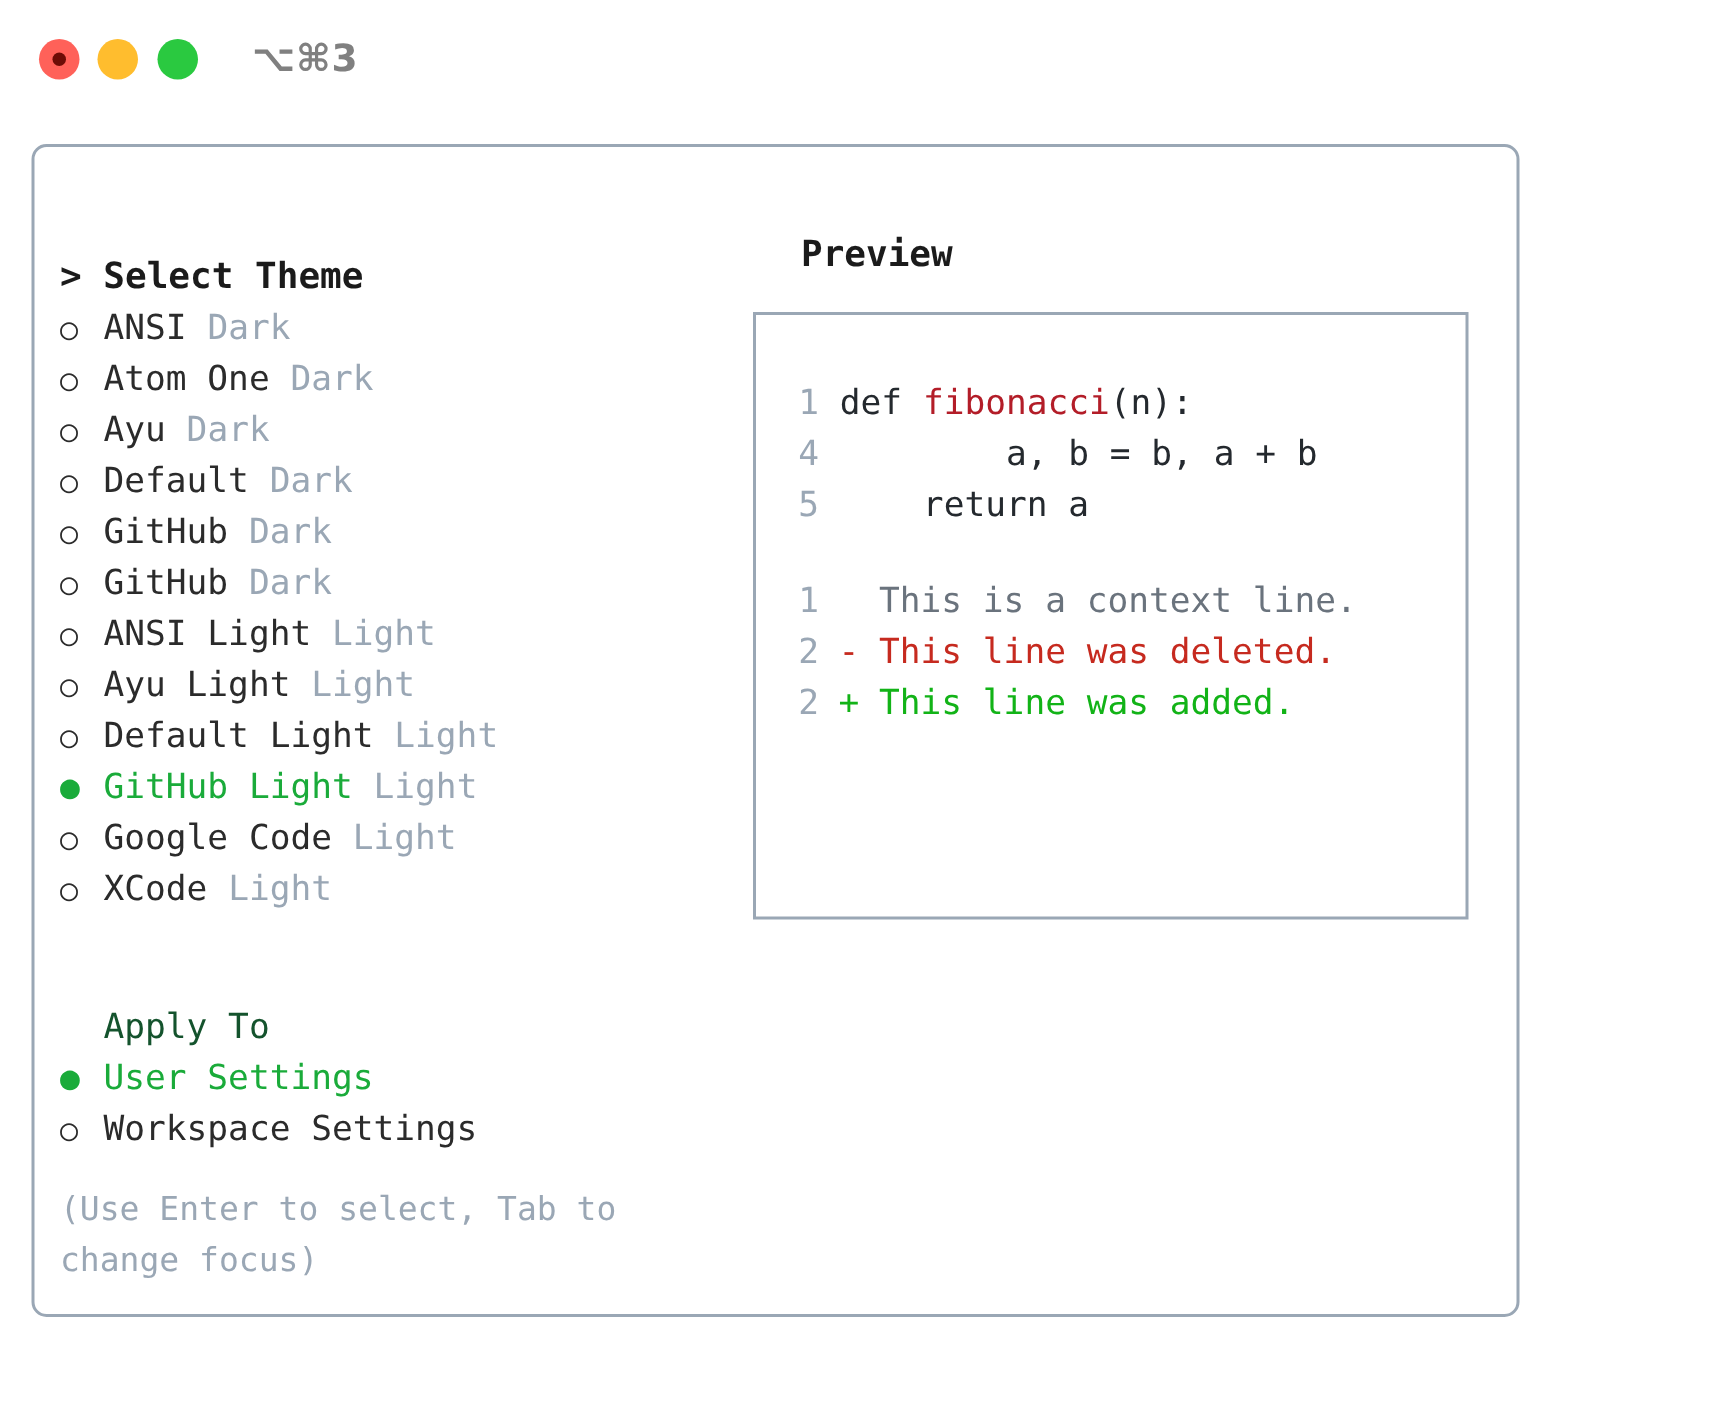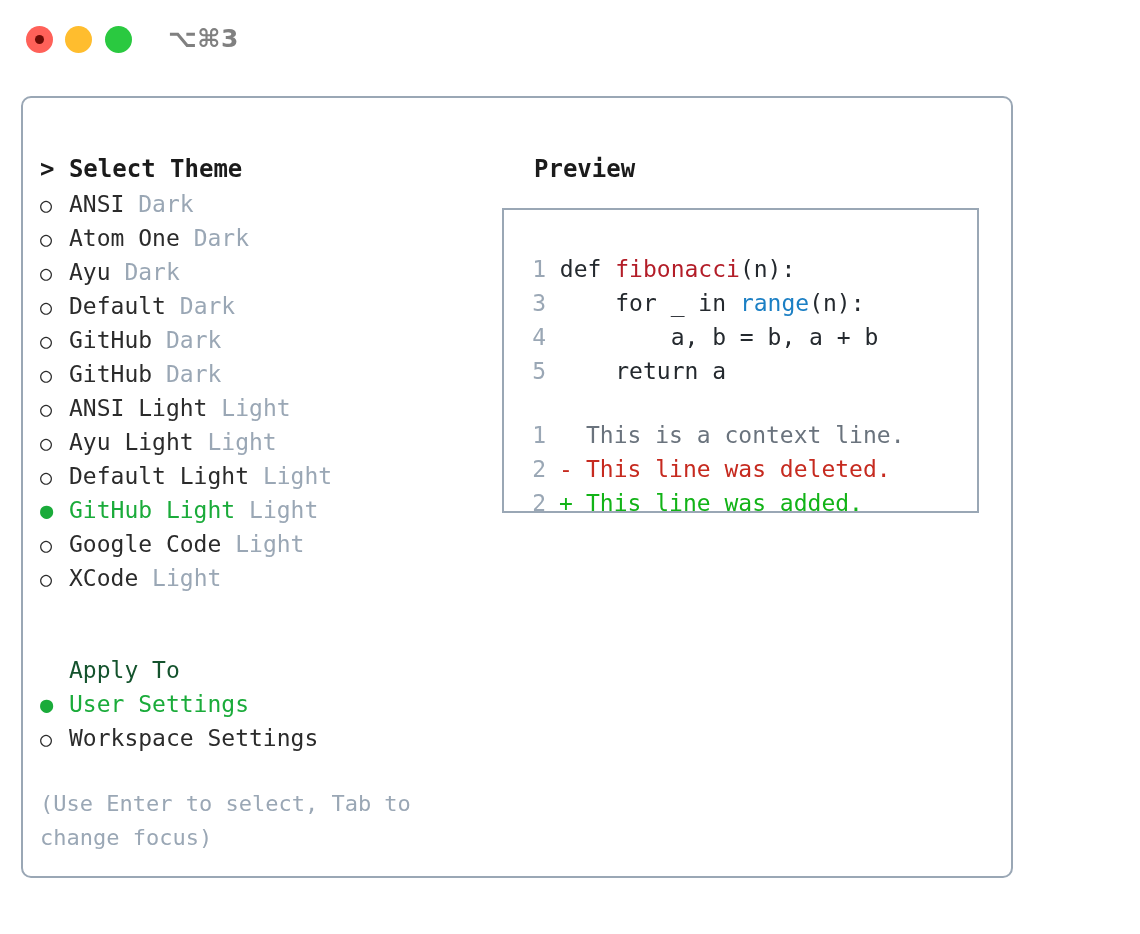--- a/index.html
+++ b/index.html
@@ -75,21 +75,21 @@
     border: 2px solid #9aa7b5;
     border-radius: 10px;
     background: #ffffff;
     box-sizing: border-box;
   }
 
   
   #left-col {
     position: absolute;
     left: 17px;
-    top: 53px;
+    top: 68px;
     width: 440px;
   }
 
   .row {
     height: 34px;
     line-height: 34px;
     white-space: pre;
     font-size: 23px;
   }
 
@@ -126,21 +126,21 @@
     margin-top: 58px;
     height: 34px;
     line-height: 34px;
     font-size: 23px;
     color: #14532d;
     padding-left: 29px;
     white-space: pre;
   }
 
   #hint {
-    margin-top: 32px;
+    margin-top: 20px;
     font-size: 22px;
     color: #9aa7b5;
     line-height: 34px;
     width: 400px;
     white-space: normal;
   }
 
   
   #right-col {
     position: absolute;
@@ -152,21 +152,21 @@
     font-size: 24px;
     font-weight: bold;
     color: #1b1b1b;
     height: 36px;
     line-height: 36px;
     margin-left: 32px;
   }
   #preview-box {
     margin-top: 21px;
     width: 477px;
-    height: 305px;
+    height: 405px;
     border: 2px solid #9aa7b5;
     background: #ffffff;
     box-sizing: border-box;
     position: relative;
   }
   #code-area {
     position: absolute;
     left: 14px;
     top: 42px;
     right: 6px;
@@ -244,21 +244,20 @@
       <div id="hint">(Use Enter to select, Tab to change focus)</div>
     </div>
 
     <div id="right-col">
       <div id="preview-title">Preview</div>
 
       <div id="preview-box">
         <div id="code-area">
           <div id="code-lines">
               <div class="code-line"><span class="lineno">1</span> <span class="codetext">def </span><span class="tok-fn">fibonacci</span><span class="codetext">(n):</span></div>
-              <div class="code-line"><span class="lineno">3</span> <span class="codetext">    for _ in </span><span class="tok-call">range</span><span class="codetext">(n):</span></div>
               <div class="code-line"><span class="lineno">4</span> <span class="codetext">        a, b = b, a + b</span></div>
               <div class="code-line"><span class="lineno">5</span> <span class="codetext">    return a</span></div>
             </div>
           <div id="diff-lines" class="diff-block">
               <div class="code-line"><span class="lineno">1</span><span class="marker-col diff-ctx"> </span><span class="diff-ctx">This is a context line.</span></div>
               <div class="code-line"><span class="lineno">2</span><span class="marker-col diff-del">-</span><span class="diff-del">This line was deleted.</span></div>
               <div class="code-line"><span class="lineno">2</span><span class="marker-col diff-add">+</span><span class="diff-add">This line was added.</span></div>
             </div>
         </div>
       </div>

